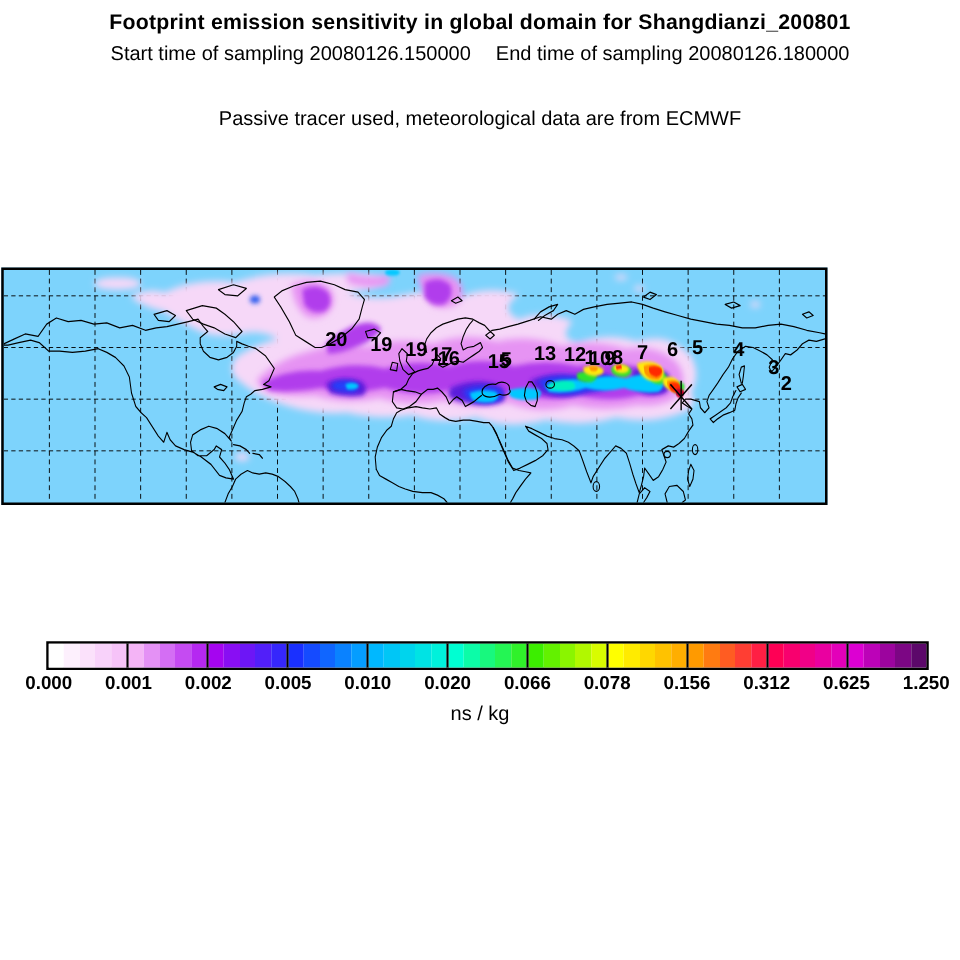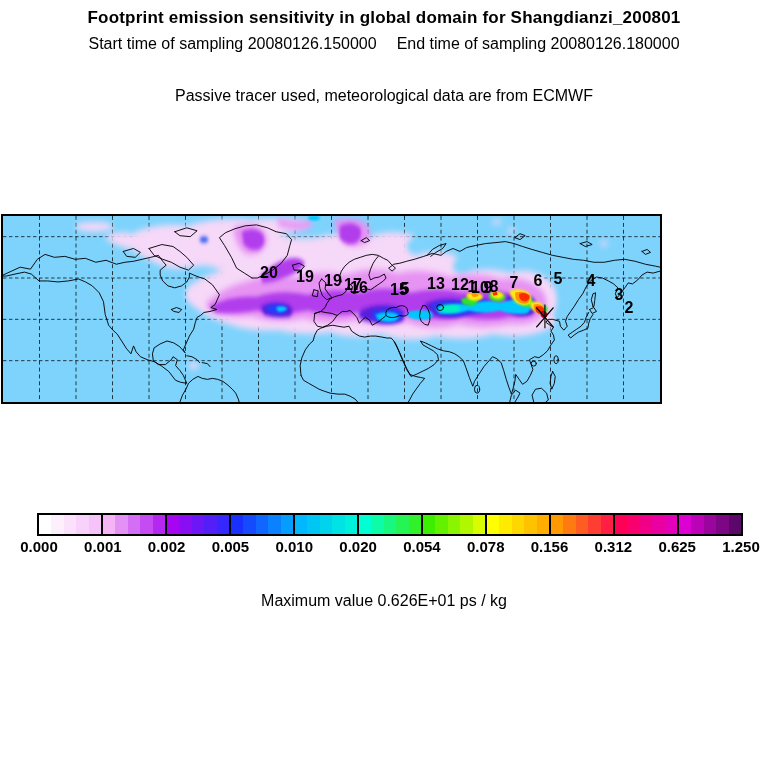--- a/index.html
+++ b/index.html
@@ -296,22 +296,22 @@
         <div class="cb-sub" style="background: rgb(92, 8, 106);"></div>
       </div>
     </div>
   <div class="cb-ticks" id="cb-ticks">
       <span style="left: 0%;">0.000</span>
       <span style="left: 9.09091%;">0.001</span>
       <span style="left: 18.1818%;">0.002</span>
       <span style="left: 27.2727%;">0.005</span>
       <span style="left: 36.3636%;">0.010</span>
       <span style="left: 45.4545%;">0.020</span>
-      <span style="left: 54.5455%;">0.054</span>
+      <span style="left: 54.5455%;">0.066</span>
       <span style="left: 63.6364%;">0.078</span>
       <span style="left: 72.7273%;">0.156</span>
       <span style="left: 81.8182%;">0.312</span>
       <span style="left: 90.9091%;">0.625</span>
       <span style="left: 100%;">1.250</span>
     </div>
-  <div class="hline maxline">Maximum value  0.626E+01 ps / kg</div>
+  <div class="hline unit">ns / kg</div>
 
 </div>
 
 </body></html>

